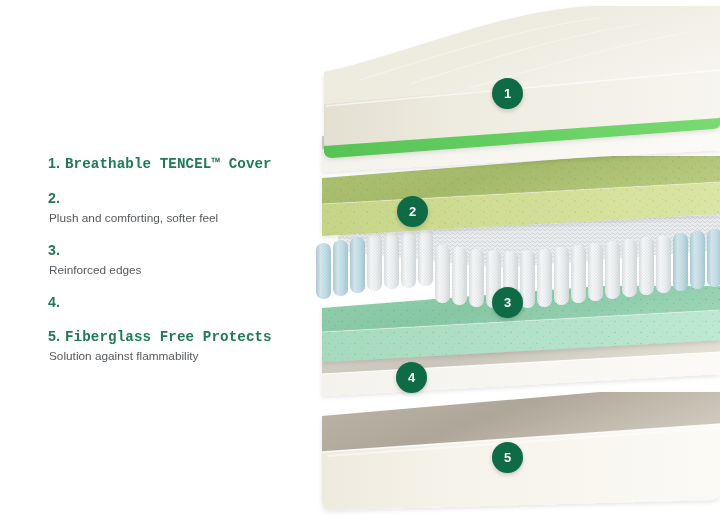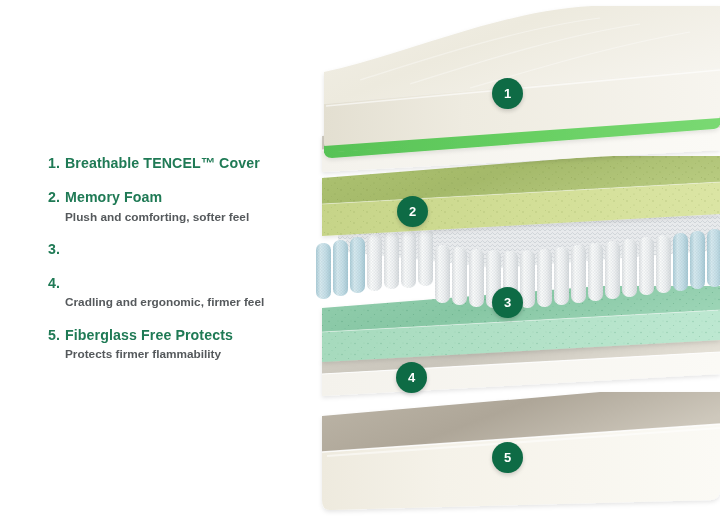--- a/index.html
+++ b/index.html
@@ -36,28 +36,28 @@
     font-weight: 700;
     letter-spacing: 0.1px;
     line-height: 1.25;
   }
   .legend-num {
     width: 17px;
     flex: 0 0 17px;
     color: #1f7a55;
     font-weight: 700;
   }
-  .legend-title { color: #1f7a55; }
+  .legend-title { color: #1f7a55; font-family: Liberation Mono, monospace; }
 
   .legend-sub {
-    margin-left: 17px;
+    margin-left: 1px;
     margin-top: 3px;
     color: #55595c;
     font-size: 11.8px;
-    font-weight: 700;
+    font-weight: 400;
     line-height: 1.3;
   }
   .legend-sub:empty { display: none; margin: 0; }
 
   
   #illustration {
     position: absolute;
     left: 300px;
     top: 0;
     width: 420px;
@@ -96,44 +96,43 @@
     <div class="legend-head">
       <span class="legend-num">1.</span>
       <span class="legend-title">Breathable TENCEL™ Cover</span>
     </div>
 
   </div>
 
   <div class="legend-item">
     <div class="legend-head">
       <span class="legend-num">2.</span>
-      <span class="legend-title">Memory Foam</span>
     </div>
     <div class="legend-sub">Plush and comforting, softer feel</div>
   </div>
 
   <div class="legend-item">
     <div class="legend-head">
       <span class="legend-num">3.</span>
     </div>
+    <div class="legend-sub">Reinforced edges</div>
   </div>
 
   <div class="legend-item">
     <div class="legend-head">
       <span class="legend-num">4.</span>
     </div>
-    <div class="legend-sub">Cradling and ergonomic, firmer feel</div>
   </div>
 
   <div class="legend-item">
     <div class="legend-head">
       <span class="legend-num">5.</span>
       <span class="legend-title">Fiberglass Free Protects</span>
     </div>
-    <div class="legend-sub">Protects firmer flammability</div>
+    <div class="legend-sub">Solution against flammability</div>
   </div>
 
 </div>
 
 <div id="illustration">
 
   <svg viewBox="0 0 420 532" xmlns="http://www.w3.org/2000/svg">
     <defs>
 
       <linearGradient id="gCoverTop" x1="0" y1="0" x2="1" y2="0.6">

